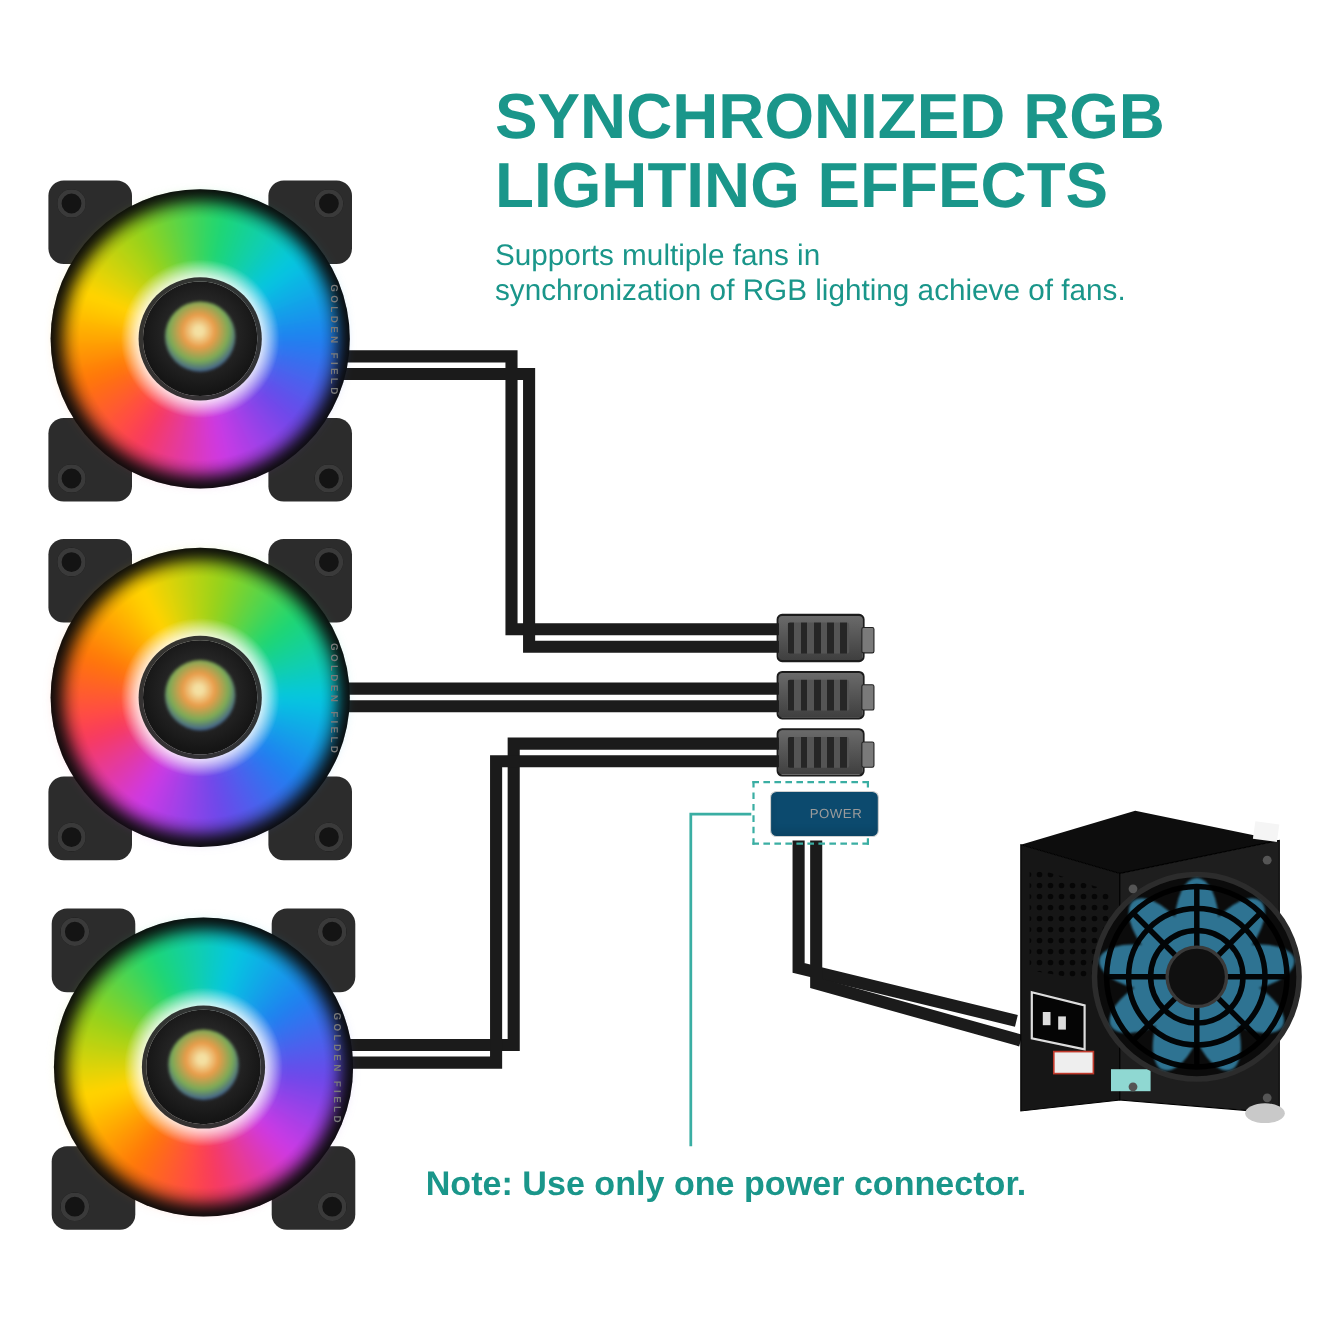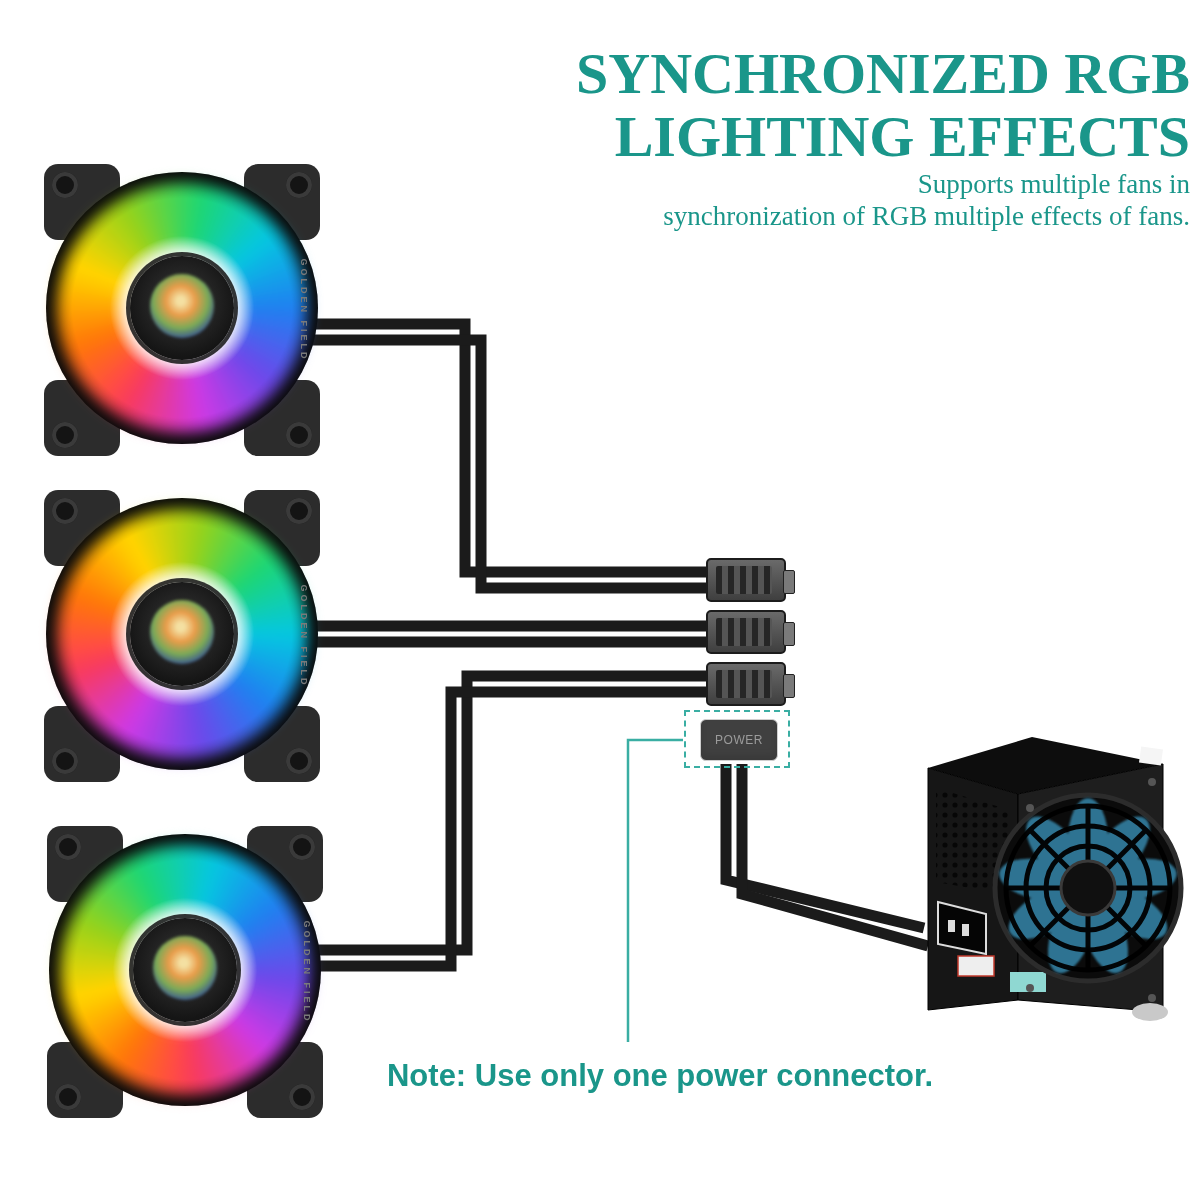--- a/index.html
+++ b/index.html
@@ -1,22 +1,22 @@
 <!DOCTYPE html>
 <html><head>
 <meta charset="utf-8">
 <style>
   html,body{margin:0;padding:0;background:#fff;}
   .canvas{position:relative;width:1200px;height:1200px;background:#ffffff;overflow:hidden;
           font-family:"Liberation Sans", sans-serif;}
 
   
-  .headline{position:absolute;top:42px;left:450px;width:740px;text-align:right;color:#1a968a;font-family:Liberation Serif, serif;}
+  .headline{position:absolute;top:74px;left:450px;width:740px;text-align:left;color:#1a968a;}
   .headline .t{font-size:58px;font-weight:700;line-height:63px;letter-spacing:0;}
-  .subtitle{font-size:27px;line-height:32px;color:#1a968a;}
+  .subtitle{margin-top:16px;font-size:27px;line-height:32px;color:#1a968a;}
 
   
   .note{position:absolute;top:1058px;left:255px;width:810px;text-align:center;
         font-size:31px;color:#1a968a;font-weight:bold;}
 
   
   .wiring{position:absolute;left:0;top:0;width:1200px;height:1200px;}
 
   
   .fan{position:absolute;width:280px;height:308px;z-index:2;}
@@ -56,24 +56,24 @@
   .connector{position:relative;width:80px;height:44px;margin-bottom:8px;box-sizing:border-box;
              background:linear-gradient(180deg,#6a6a6a,#3f3f3f);border:2px solid #1c1c1c;border-radius:5px;}
   .connector .pins{position:absolute;left:8px;right:12px;top:6px;bottom:6px;border-radius:2px;
                    background:repeating-linear-gradient(90deg,#262626 0 6px,#555 6px 12px);}
   .connector .tab{position:absolute;right:-11px;top:10px;width:10px;height:22px;background:#7a7a7a;
                   border:1px solid #222;border-radius:2px;}
 
   
   .power-box{position:absolute;left:684px;top:710px;width:106px;height:58px;
              border:2px dashed #3aaea3;box-sizing:border-box;z-index:4;}
-  .power-plug{position:absolute;left:14px;top:7px;width:76px;height:40px;background:#404040;
+  .power-plug{position:absolute;left:14px;top:7px;width:76px;height:40px;background:#0c4a6e;
               border:1px solid #cfcfcf;border-radius:6px;box-shadow:inset 0 -5px 7px rgba(0,0,0,.10);
               display:flex;align-items:center;justify-content:center;
-              font-size:12px;color:#9b9b9b;letter-spacing:.5px;}
+              font-size:12px;color:#9b9b9b;letter-spacing:.5px;padding-left:21px;}
 </style>
 </head>
 <body>
 
 <div class="canvas">
 
   <svg class="wiring" viewBox="0 0 1200 1200">
     <defs>
       <pattern id="ventp" width="10" height="10" patternUnits="userSpaceOnUse">
         <circle cx="5" cy="5" r="2.6" fill="#060606"></circle>
@@ -153,21 +153,21 @@
       <circle cx="1152" cy="998" r="4" fill="#555"></circle>
       <ellipse cx="1150" cy="1012" rx="18" ry="9" fill="#c9c9c9"></ellipse>
     </g>
   </svg>
 
   <div class="headline">
     <div class="t">SYNCHRONIZED RGB</div>
     <div class="t">LIGHTING EFFECTS</div>
     <div class="subtitle">
       <div>Supports multiple fans in</div>
-      <div>synchronization of RGB multiple effects of fans.</div>
+      <div>synchronization of RGB lighting achieve of fans.</div>
     </div>
   </div>
 
   <div class="fan v1" style="left:42px;top:156px">
     <div class="ctab tl">
         <span class="screw"></span>
       </div>
     <div class="ctab tr">
         <span class="screw"></span>
       </div>

